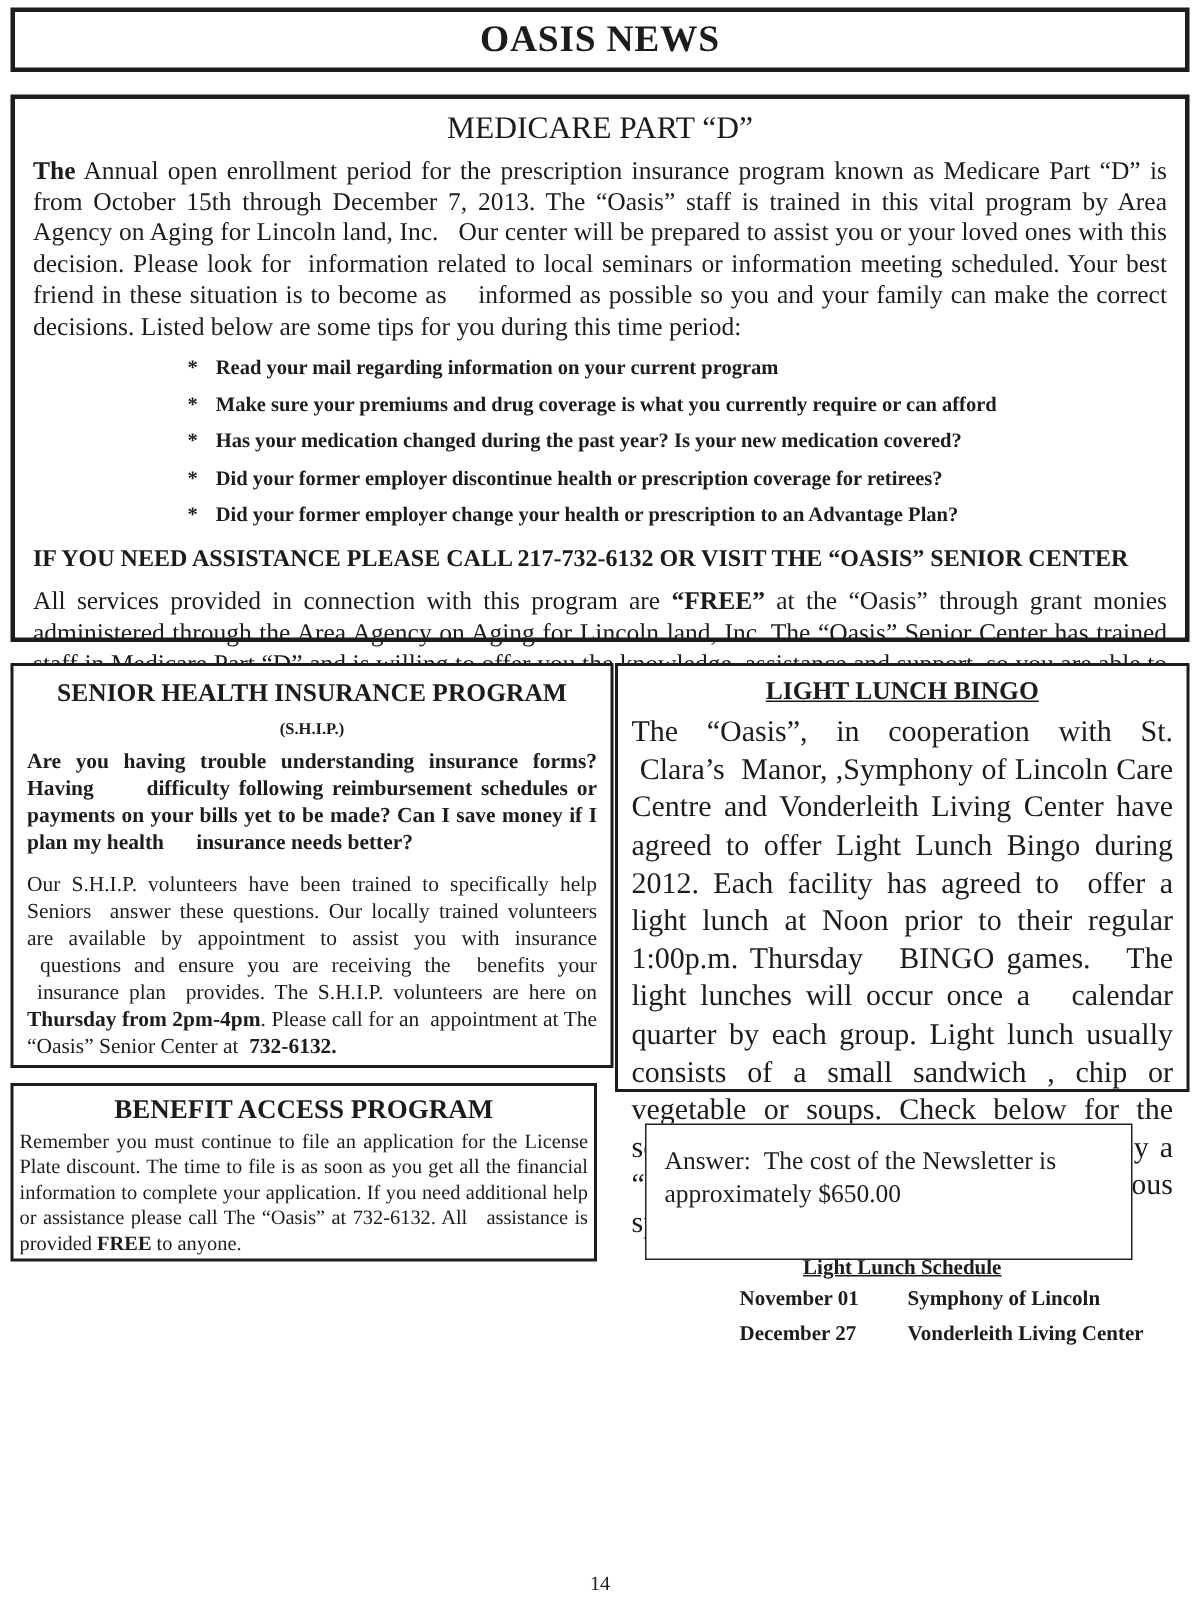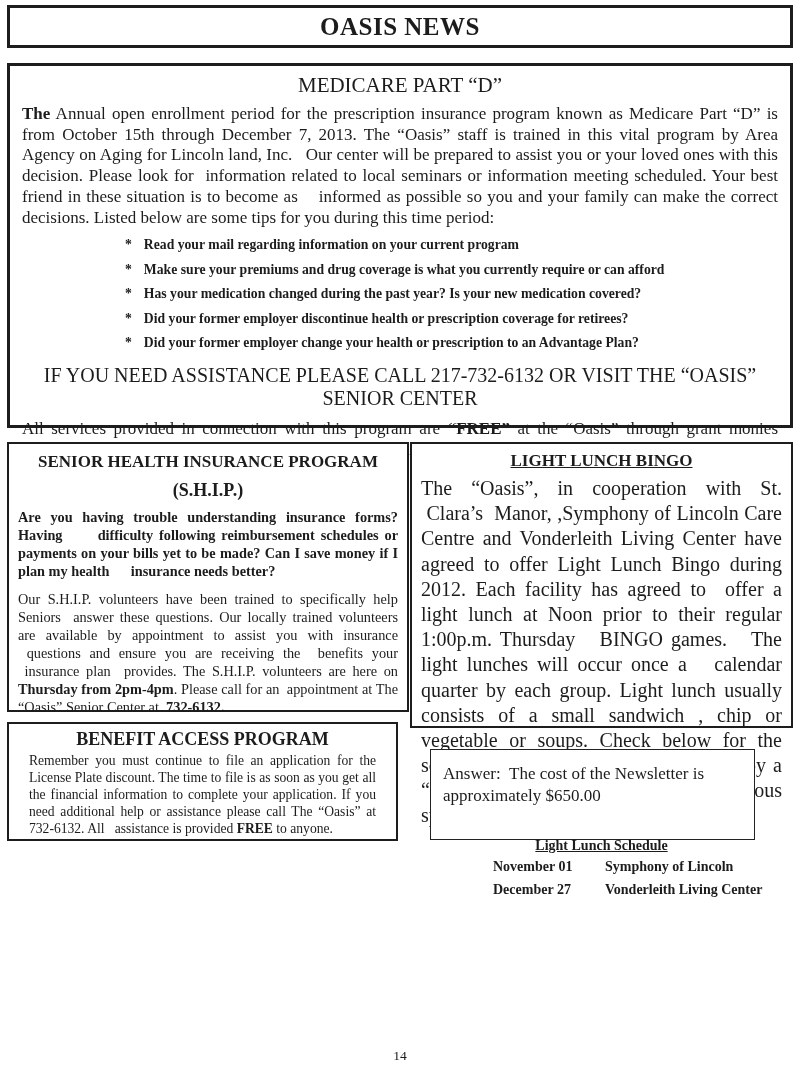--- a/index.html
+++ b/index.html
@@ -16,37 +16,37 @@
 
   .header-box { left: 7px; top: 5px; width: 786px; height: 43px;
     display: flex; align-items: center; justify-content: center; text-align: right; }
   .header-title { font-size: 25px; font-weight: bold; letter-spacing: .5px; }
 
   .medicare-box { left: 7px; top: 63px; width: 786px; height: 365px; padding: 4px 12px; }
   .medicare-title { text-align: center; font-size: 21px; font-weight: normal; margin: 3px 0 6px; }
   .para { font-size: 17px; line-height: 1.22; text-align: justify; }
   .bullets { margin: 9px 0 0 103px; }
   .bullet-row { display: flex; gap: 12px; font-size: 13.7px; font-weight: bold; margin-bottom: 8.5px; }
-  .assist-line { text-align: center; font-weight: normal; font-size: 20px; margin: 13px 0 9px; }
+  .assist-line { font-weight: bold; font-size: 16px; margin: 13px 0 9px; }
 
   .ship-box { left: 7px; top: 442px; width: 402px; height: 270px; padding: 4px 9px; }
   .panel-title { text-align: center; font-size: 17px; font-weight: bold; margin-top: 4px; }
-  .panel-subtitle { text-align: center; font-size: 18px; font-weight: bold; margin: 8px 0 7px; }
+  .panel-subtitle { text-align: center; font-size: 11px; font-weight: bold; margin: 8px 0 7px; }
   .ship-question { font-size: 14.3px; font-weight: bold; line-height: 1.26; text-align: justify; }
   .ship-body { font-size: 14.3px; line-height: 1.26; text-align: justify; margin-top: 10px; }
 
   .bingo-box { left: 410px; top: 442px; width: 383px; height: 286px; padding: 4px 9px; }
   .underlined { text-decoration: underline; }
   .bingo-title { text-align: center; font-size: 17px; font-weight: bold; margin: 3px 0 5px; }
   .bingo-body { font-size: 20px; line-height: 1.26; text-align: justify; }
   .sched-title { text-align: center; font-size: 14px; font-weight: bold; margin: 9px 0 5px; }
   .sched-row { display: flex; margin-left: 72px; font-size: 14px; font-weight: bold; margin-bottom: 7px; }
   .sched-date { width: 112px; }
 
-  .benefit-box { left: 7px; top: 722px; width: 391px; height: 119px; padding: 3px 20px; }
+  .benefit-box { left: 7px; top: 722px; width: 391px; height: 119px; padding: 3px 4px; }
   .benefit-title { text-align: center; font-size: 18px; font-weight: bold; margin: 2px 0 3px; }
   .benefit-body { font-size: 13.6px; line-height: 1.25; text-align: justify; }
 
   .answer-box { left: 430px; top: 749px; width: 325px; height: 91px;
     border: 1.5px solid #222; background: #fff; position: absolute;
     padding: 13px 12px; font-size: 17px; line-height: 1.32; }
 
   .footer { position: absolute; left: 0; top: 1048px; width: 800px;
     text-align: center; font-size: 13.5px; }
 

